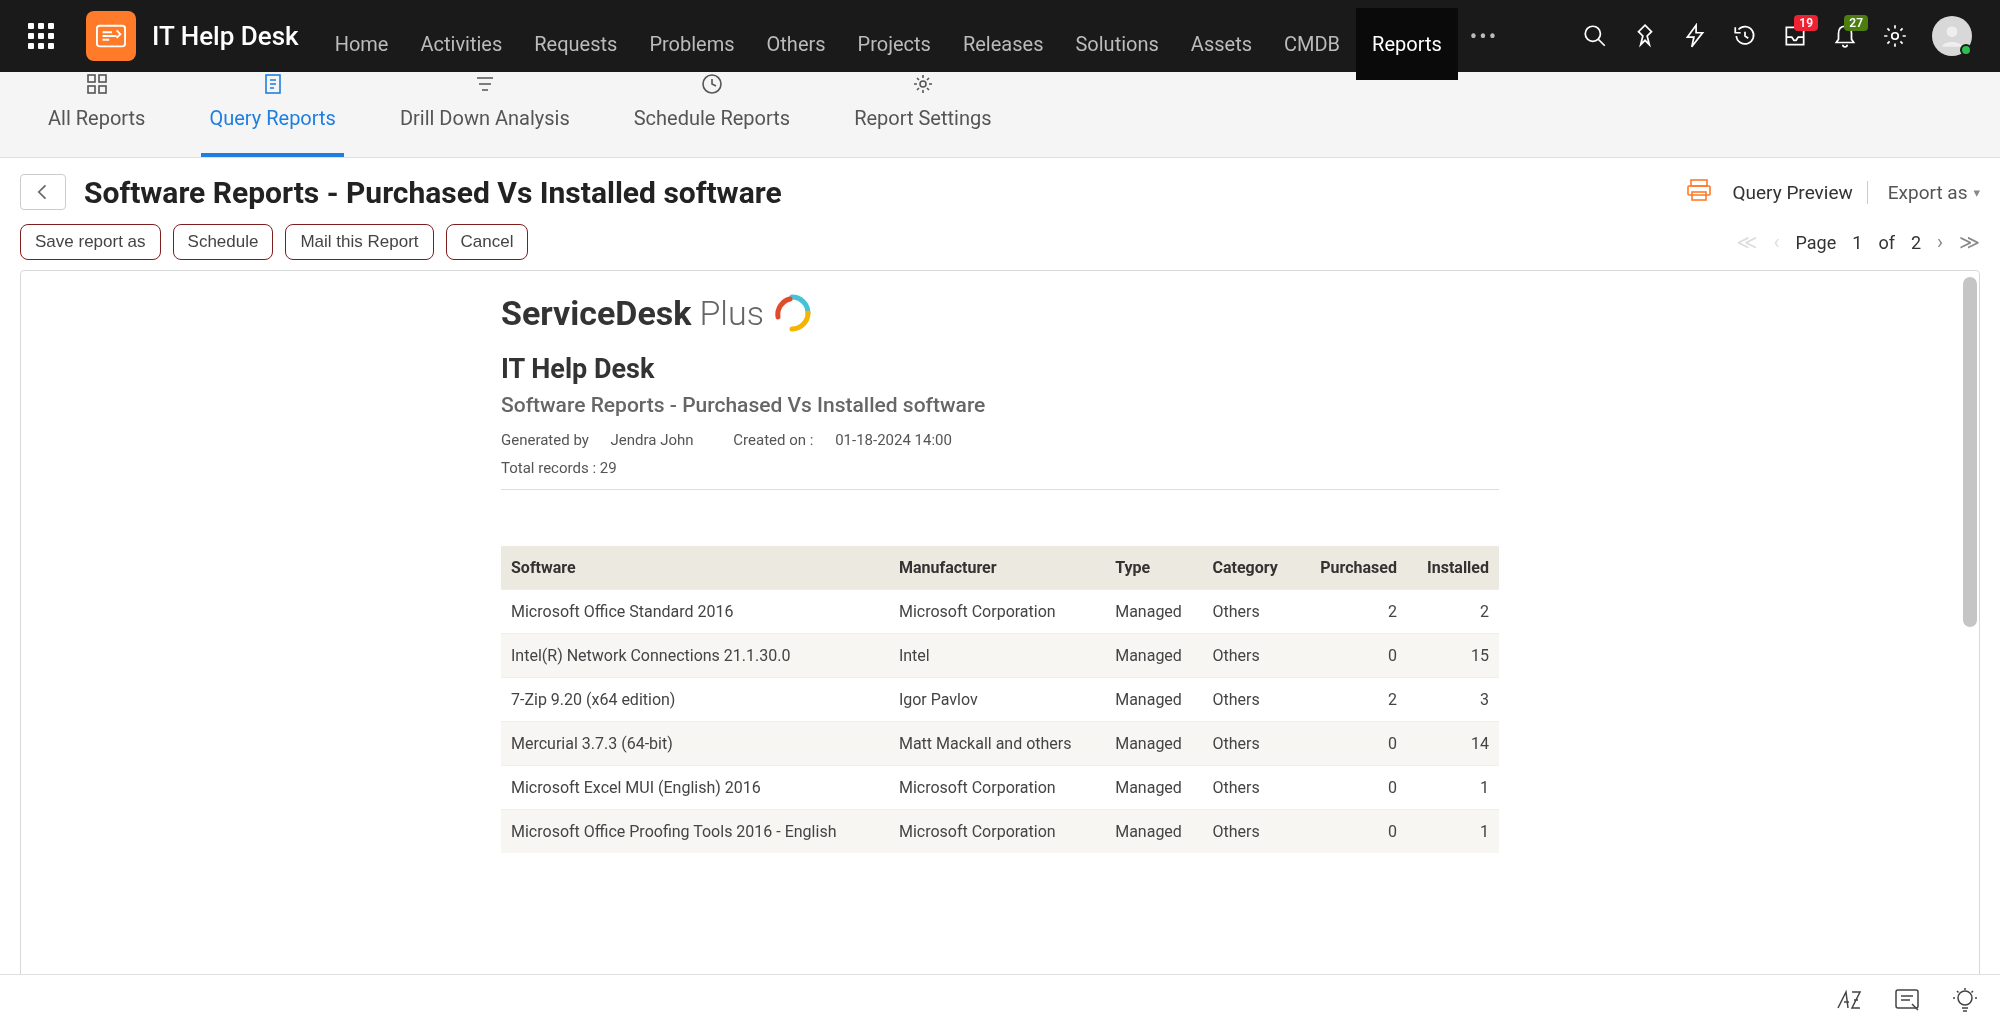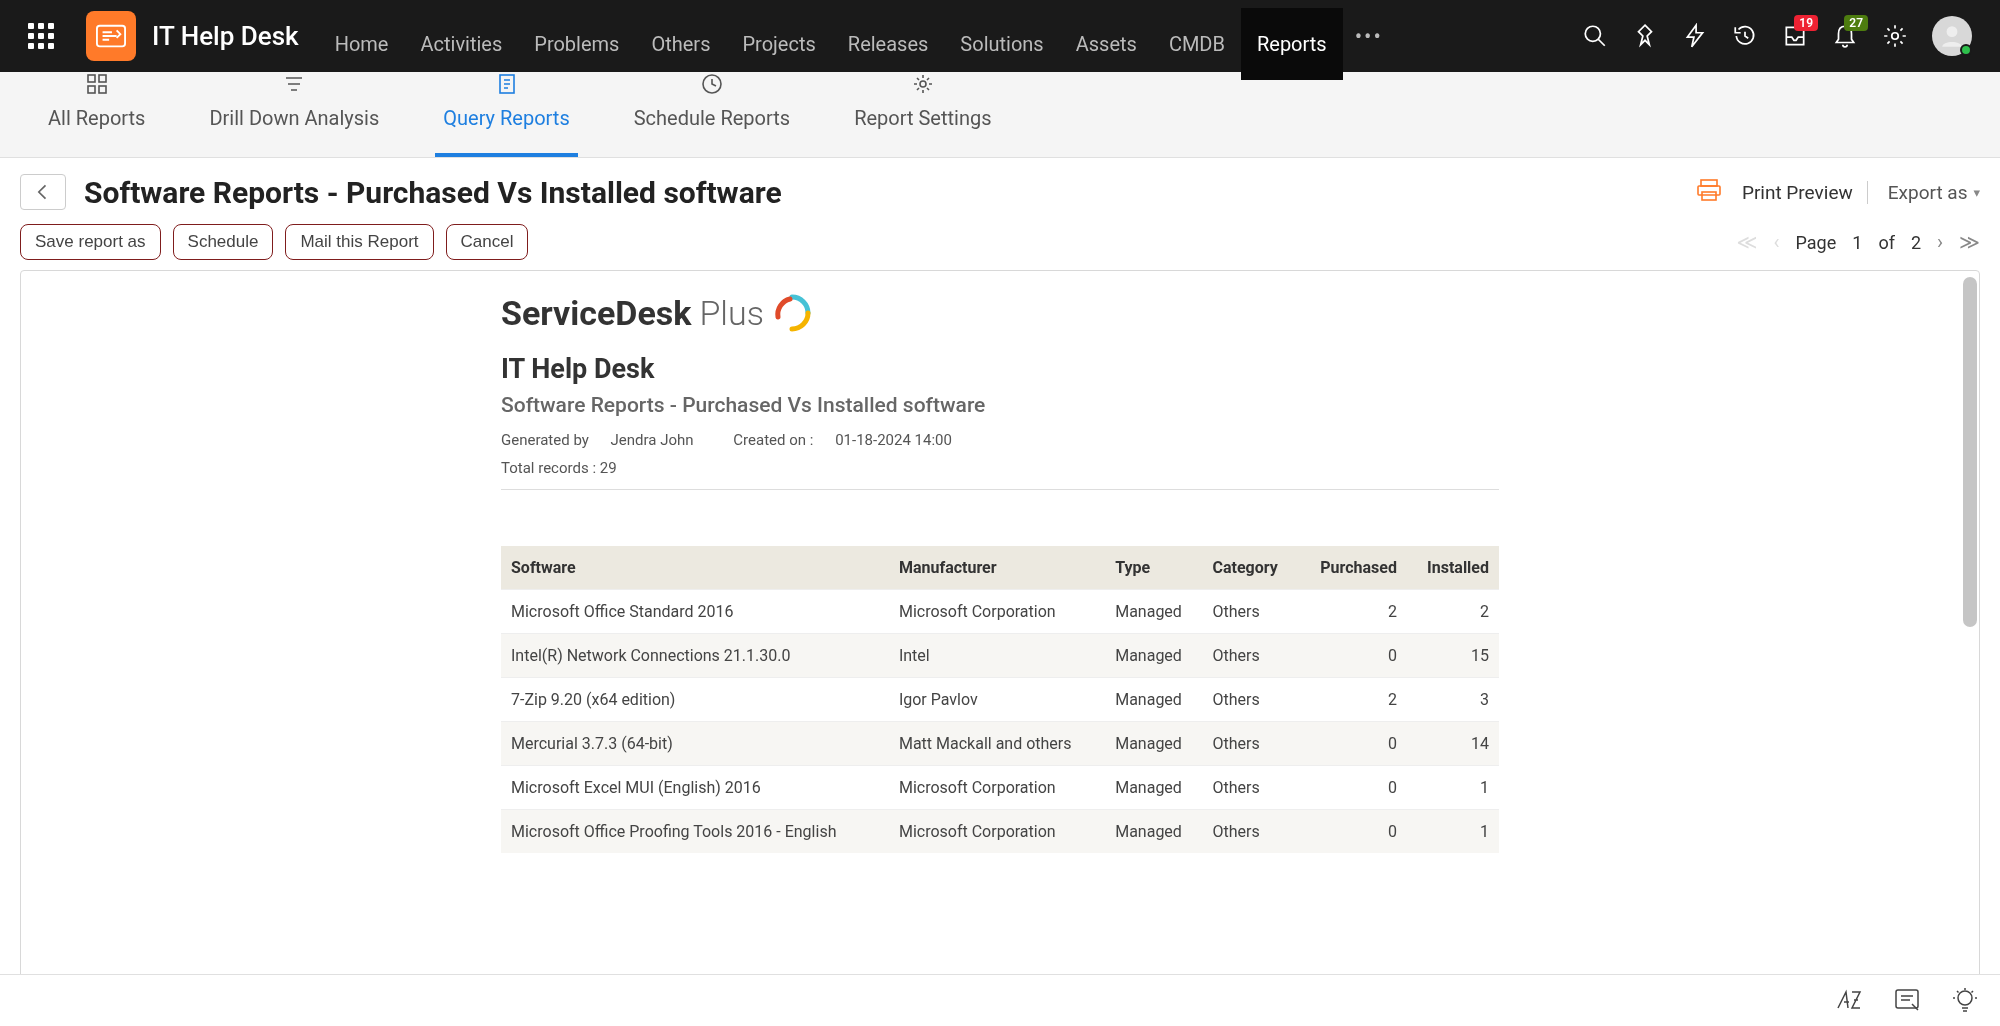--- a/index.html
+++ b/index.html
@@ -99,20 +99,21 @@
     <svg viewBox="0 0 32 24">
         <rect x="1" y="1" width="30" height="22" rx="3" fill="none" stroke="#fff" stroke-width="2"></rect>
         <path d="M7 8 L17 8 M7 12 L22 12 M7 16 L14 16" stroke="#fff" stroke-width="2"></path>
         <path d="M22 6 L26 10 L22 14" fill="none" stroke="#fff" stroke-width="2"></path>
       </svg>
   </div>
   <div class="app-title">IT Help Desk</div>
   <div class="top-nav" id="top-nav">
       <div class="top-nav-item">Home</div>
       <div class="top-nav-item">Activities</div>
+      <div class="top-nav-item">Requests</div>
       <div class="top-nav-item">Problems</div>
       <div class="top-nav-item">Others</div>
       <div class="top-nav-item">Projects</div>
       <div class="top-nav-item">Releases</div>
       <div class="top-nav-item">Solutions</div>
       <div class="top-nav-item">Assets</div>
       <div class="top-nav-item">CMDB</div>
       <div class="top-nav-item active">Reports</div>
     </div>
   <div class="top-nav-more">•••</div>
@@ -170,32 +171,32 @@
 <div class="sub-tabs" id="sub-tabs">
     <div class="sub-tab">
       <svg viewBox="0 0 24 24">
         <rect x="3" y="3" width="7" height="7"></rect>
         <rect x="14" y="3" width="7" height="7"></rect>
         <rect x="3" y="14" width="7" height="7"></rect>
         <rect x="14" y="14" width="7" height="7"></rect>
       </svg>
       <span>All Reports</span>
     </div>
-    <div class="sub-tab">
-      <svg viewBox="0 0 24 24">
-        <path d="M4 6 L20 6 M6 12 L18 12 M9 18 L15 18"></path>
-      </svg>
-      <span>Drill Down Analysis</span>
-    </div>
     <div class="sub-tab active">
       <svg viewBox="0 0 24 24">
         <rect x="5" y="3" width="14" height="18"></rect>
         <path d="M9 8 L15 8 M9 12 L15 12 M9 16 L13 16"></path>
       </svg>
       <span>Query Reports</span>
+    </div>
+    <div class="sub-tab">
+      <svg viewBox="0 0 24 24">
+        <path d="M4 6 L20 6 M6 12 L18 12 M9 18 L15 18"></path>
+      </svg>
+      <span>Drill Down Analysis</span>
     </div>
     <div class="sub-tab">
       <svg viewBox="0 0 24 24">
         <circle cx="12" cy="12" r="9"></circle>
         <path d="M12 7 L12 12 L16 14"></path>
       </svg>
       <span>Schedule Reports</span>
     </div>
     <div class="sub-tab">
       <svg viewBox="0 0 24 24">
@@ -212,21 +213,21 @@
         <path d="M15 4 L7 12 L15 20"></path>
       </svg>
     </div>
   <div class="page-title">Software Reports - Purchased Vs Installed software</div>
   <div class="title-actions">
     <span class="pp-icon"><svg viewBox="0 0 26 22">
           <rect x="5" y="1" width="16" height="6"></rect>
           <rect x="2" y="7" width="22" height="9" rx="1"></rect>
           <rect x="6" y="13" width="14" height="8"></rect>
         </svg></span>
-    <span class="print-preview">Print Preview</span>
+    <span class="print-preview">Query Preview</span>
     <span class="export-as">
       <span>Export as</span>
       <span class="export-caret">▾</span>
     </span>
   </div>
 </div>
 
 <div class="btn-row">
   <button class="sm-btn">Save report as</button>
   <button class="sm-btn">Schedule</button>

